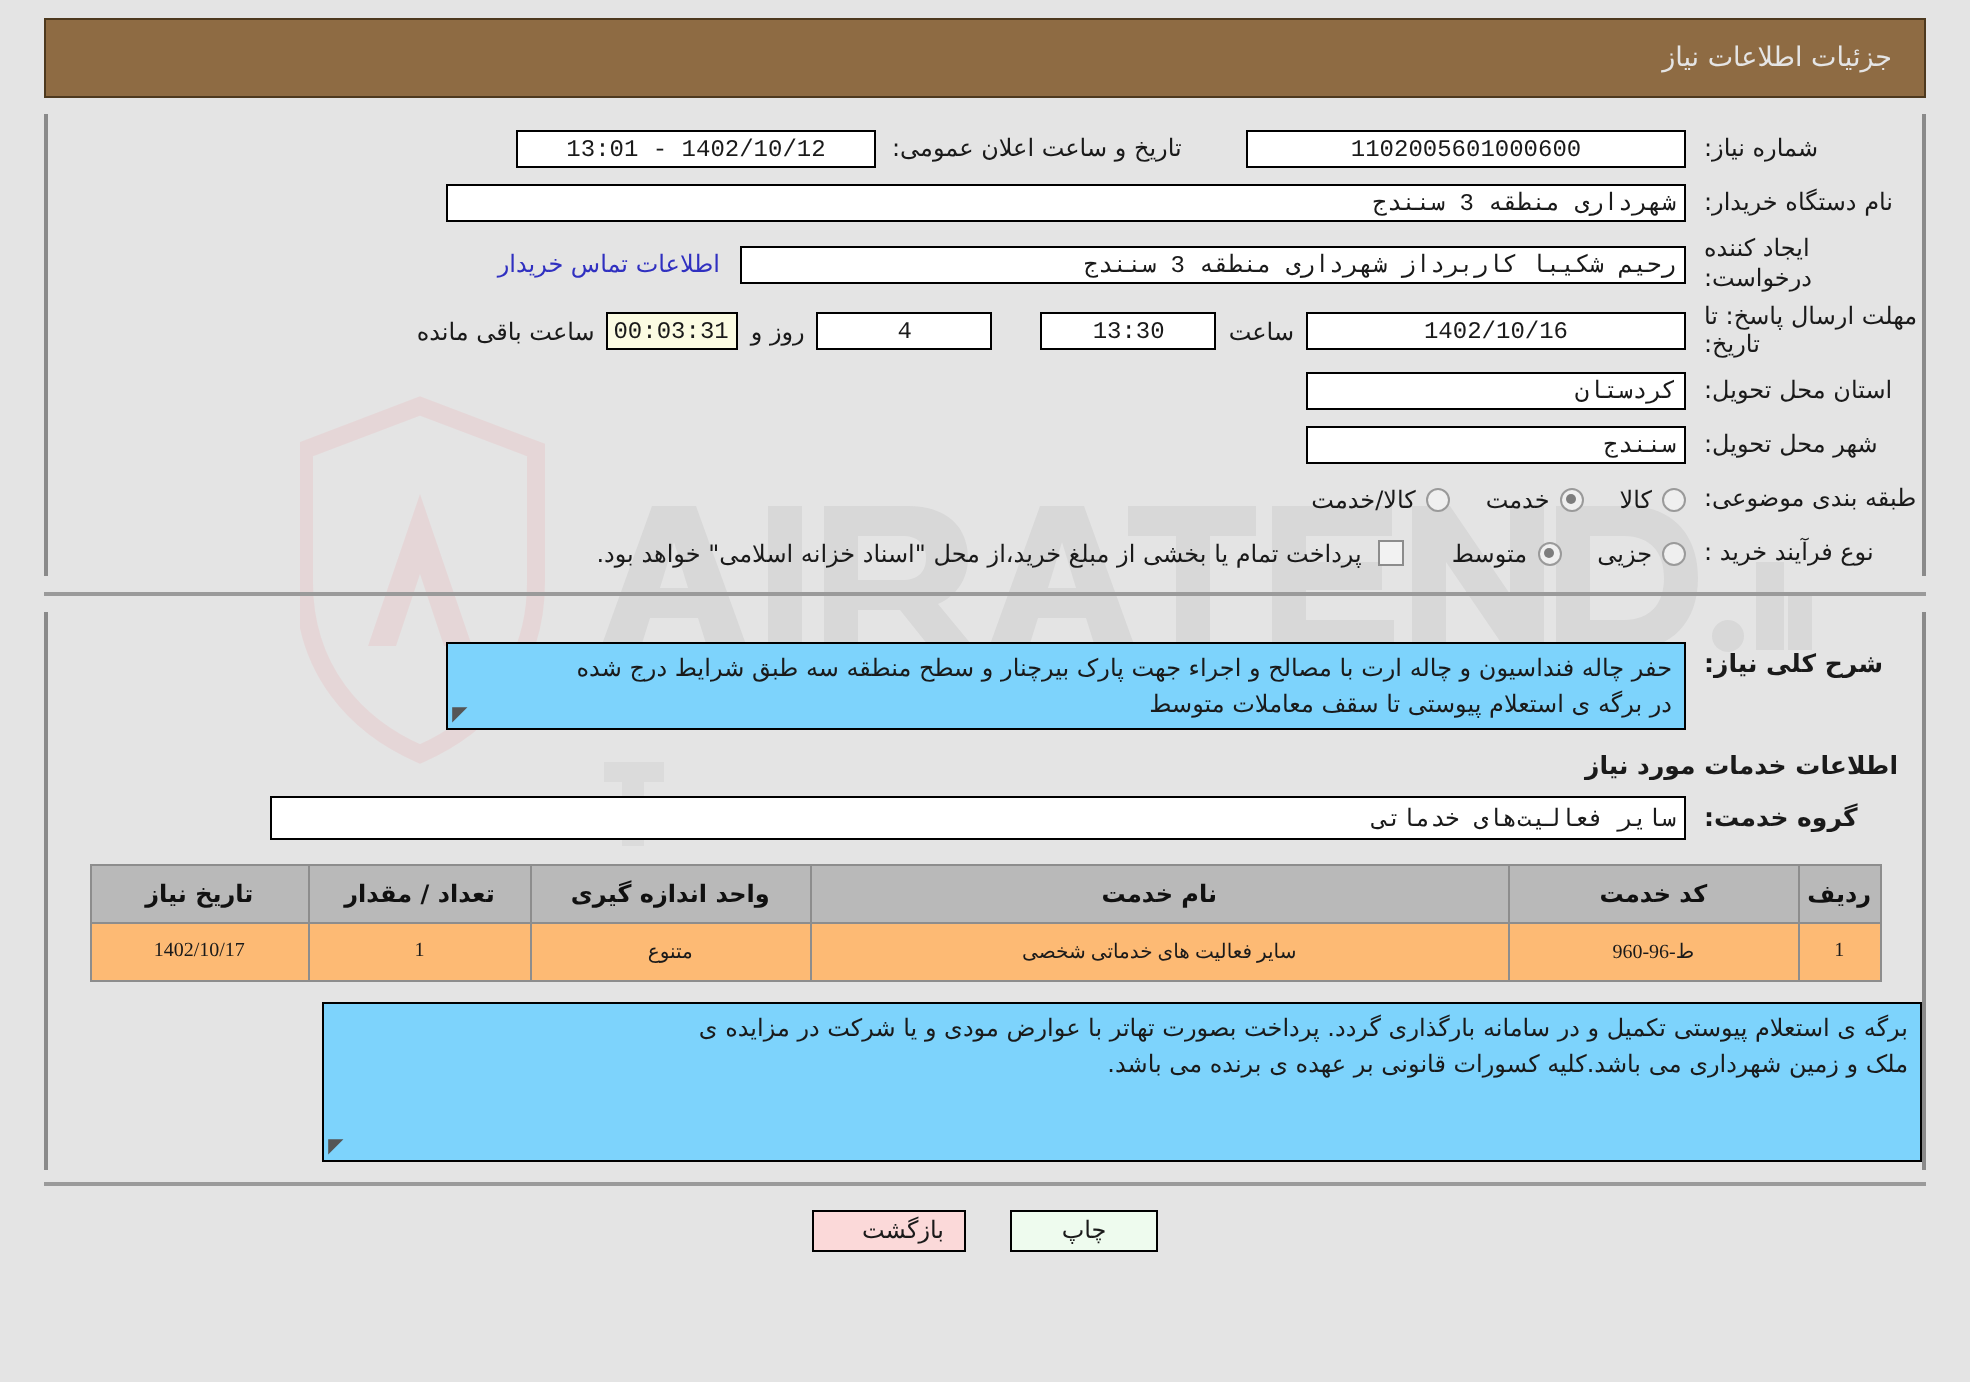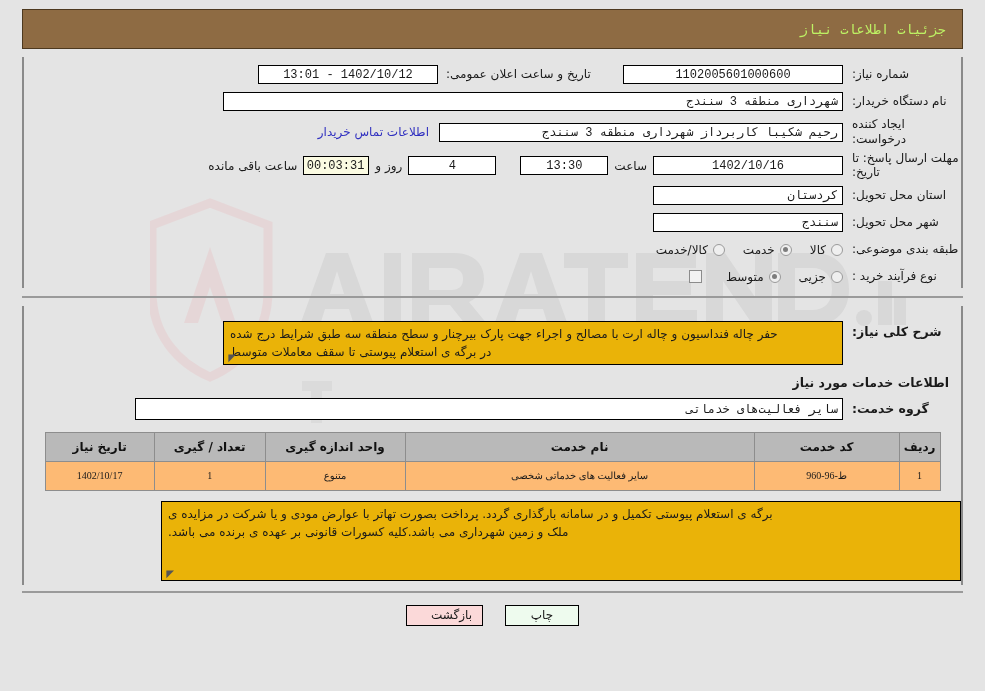--- a/index.html
+++ b/index.html
@@ -37,24 +37,23 @@
     height: 40px;
     background: #8e6b43;
     border: 1px solid #4d391f;
     box-sizing: border-box;
     display: flex;
     align-items: center;
     justify-content: flex-start;
     padding: 0 16px;
   }
   .titlebar .t {
-    color: #bef264;
+    color: #e5e5e5;
     font-size: 13.5px;
     letter-spacing: .2px;
-    font-family: Liberation Mono, monospace;
   }
 
   
   .panel {
     margin: 8px 22px 0 22px;
     border-right: 2px solid #8a8a8a;
     border-left: 2px solid #8a8a8a;
     box-sizing: border-box;
     padding: 6px 0 0 0;
   }
@@ -140,26 +139,26 @@
     flex: 0 0 auto;
     text-align: left;
     padding-left: 9px;
     box-sizing: border-box;
     font-weight: bold;
     font-size: 12.5px;
     padding-top: 3px;
   }
   .textarea {
     border: 1px solid #000;
-    background: #eab308;
+    background: #7dd3fc;
     box-sizing: border-box;
     padding: 3px 6px 12px 6px;
     font-size: 12px;
     line-height: 1.5;
-    text-align: left;
+    text-align: right;
     position: relative;
   }
   .textarea .grip {
     position: absolute;
     left: 2px; bottom: 1px;
     width: 10px; height: 10px;
     color: #555;
     font-size: 10px;
     line-height: 10px;
     transform: scaleX(-1);
@@ -263,21 +262,21 @@
       <div class="fld" style="width:180px">1402/10/12 - 13:01</div>
     </div>
 
     <div class="row">
       <div class="lbl">نام دستگاه خریدار:</div>
       <div class="fld rt" style="width:620px">شهرداری منطقه 3 سنندج</div>
     </div>
 
     <div class="row">
       <div class="lbl">ایجاد کننده درخواست:</div>
-      <div class="fld rt" style="width:404px">رحیم شکیبا کاربرداز شهرداری منطقه 3 سنندج</div>
+      <div class="fld rt" style="width:473px">رحیم شکیبا کاربرداز شهرداری منطقه 3 سنندج</div>
       <div class="link" style="margin-right:10px">اطلاعات تماس خریدار</div>
     </div>
 
     <div class="row">
       <div class="lbl two-line">مهلت ارسال پاسخ: تا تاریخ:</div>
       <div class="fld" style="width:190px">1402/10/16</div>
       <span class="plain" style="margin:0 6px">ساعت</span>
       <div class="fld" style="width:88px">13:30</div>
       <div class="fld" style="width:88px;margin-right:24px">4</div>
       <span class="plain" style="margin:0 6px">روز و</span>
@@ -309,20 +308,21 @@
 
     <div class="row" style="margin-bottom:8px">
       <div class="lbl">نوع فرآیند خرید :</div>
       <div class="radio-group">
         <span class="radio"></span>
         <span class="rl">جزیی</span>
         <span class="radio on"></span>
         <span class="rl" style="margin-left:10px">متوسط</span>
       </div>
       <span class="chk" style="margin-right:14px"></span>
+      <span class="plain" style="margin-right:8px">پرداخت تمام یا بخشی از مبلغ خرید،از محل "اسناد خزانه اسلامی" خواهد بود.</span>
     </div>
 
   </div>
 
   <hr class="hr-thick" style="margin:4px 22px 0 22px">
 
   <div class="panel" style="padding-top:8px;padding-bottom:4px">
 
     <div class="sec-row">
       <div class="sec-lbl">شرح کلی نیاز:</div>
@@ -340,21 +340,21 @@
       <div class="fld rt" style="width:708px;height:22px;line-height:22px">سایر فعالیت‌های خدماتی</div>
     </div>
 
     <table class="grid">
       <thead>
         <tr>
           <th style="width:38px">ردیف</th>
           <th style="width:145px">کد خدمت</th>
           <th style="width:355px">نام خدمت</th>
           <th style="width:140px">واحد اندازه گیری</th>
-          <th style="width:110px">تعداد / گیری</th>
+          <th style="width:110px">تعداد / مقدار</th>
           <th style="width:108px">تاریخ نیاز</th>
         </tr>
       </thead>
       <tbody>
         <tr>
           <td>1</td>
           <td>ط-96-960</td>
           <td>سایر فعالیت های خدماتی شخصی</td>
           <td>متنوع</td>
           <td>1</td>

